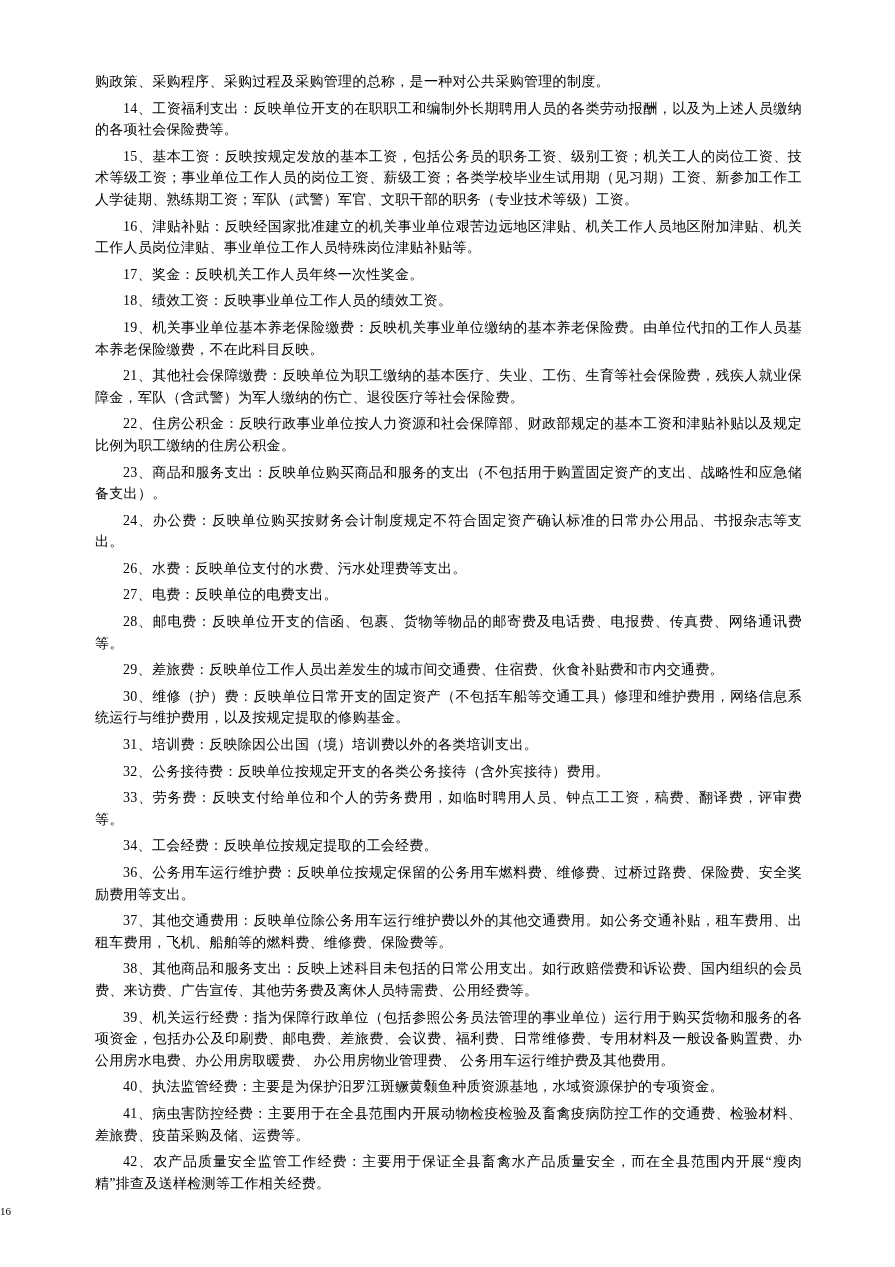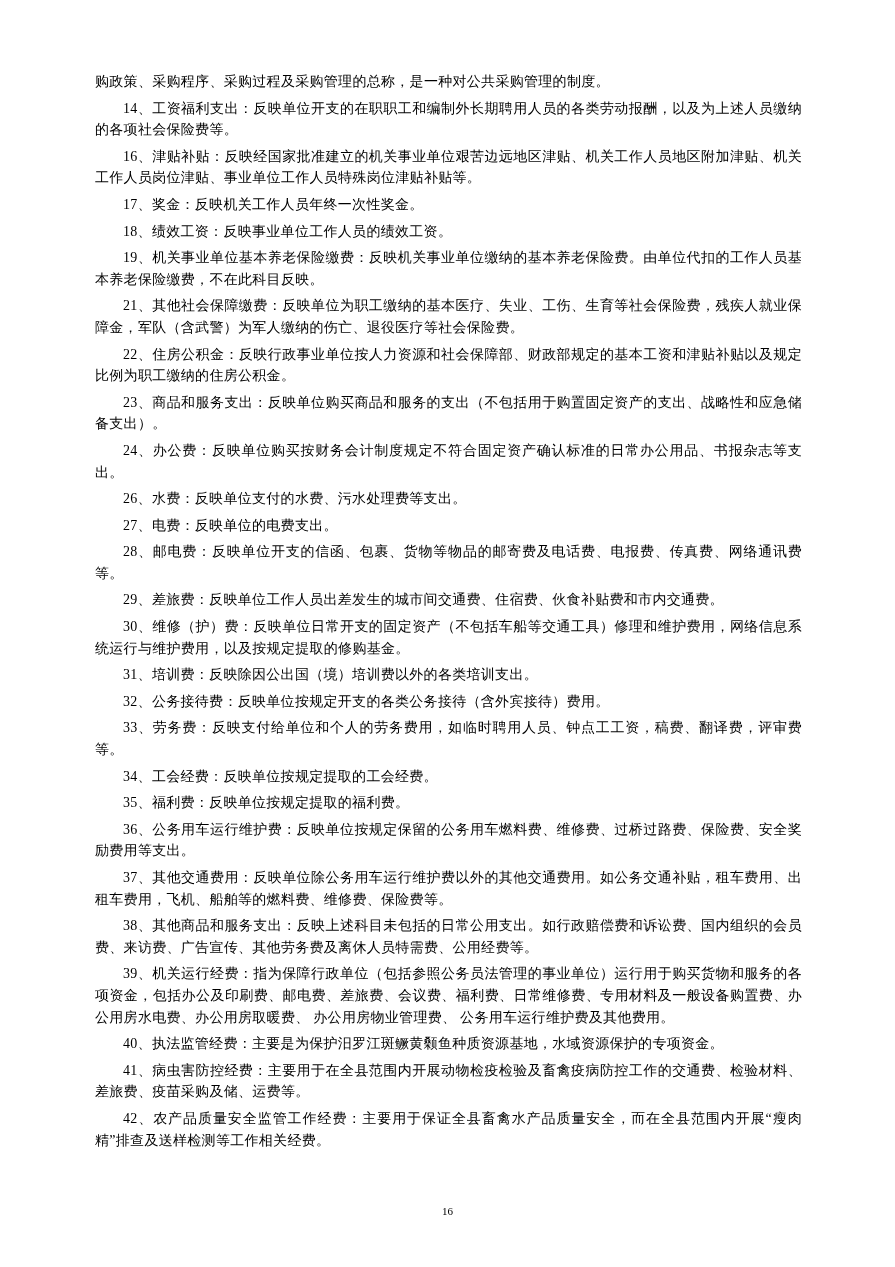--- a/index.html
+++ b/index.html
@@ -35,51 +35,50 @@
     letter-spacing: 0.3px;
   }
   .content p.indent {
     text-indent: 2em;
   }
   .page-number {
     position: absolute;
     bottom: 50px;
     left: 0;
     right: 0;
-    text-align: center;
     font-size: 11px;
     font-family: "Liberation Serif", "DejaVu Serif", serif;
     color: #000000;
   }
 </style>
 </head>
 <body>
 
 <div class="page">
   <div class="content">
       <p>购政策、采购程序、采购过程及采购管理的总称，是一种对公共采购管理的制度。</p>
       <p class="indent">14、工资福利支出：反映单位开支的在职职工和编制外长期聘用人员的各类劳动报酬，以及为上述人员缴纳的各项社会保险费等。</p>
+      <p class="indent">15、基本工资：反映按规定发放的基本工资，包括公务员的职务工资、级别工资；机关工人的岗位工资、技术等级工资；事业单位工作人员的岗位工资、薪级工资；各类学校毕业生试用期（见习期）工资、新参加工作工人学徒期、熟练期工资；军队（武警）军官、文职干部的职务（专业技术等级）工资。</p>
       <p class="indent">16、津贴补贴：反映经国家批准建立的机关事业单位艰苦边远地区津贴、机关工作人员地区附加津贴、机关工作人员岗位津贴、事业单位工作人员特殊岗位津贴补贴等。</p>
       <p class="indent">17、奖金：反映机关工作人员年终一次性奖金。</p>
       <p class="indent">18、绩效工资：反映事业单位工作人员的绩效工资。</p>
       <p class="indent">19、机关事业单位基本养老保险缴费：反映机关事业单位缴纳的基本养老保险费。由单位代扣的工作人员基本养老保险缴费，不在此科目反映。</p>
       <p class="indent">21、其他社会保障缴费：反映单位为职工缴纳的基本医疗、失业、工伤、生育等社会保险费，残疾人就业保障金，军队（含武警）为军人缴纳的伤亡、退役医疗等社会保险费。</p>
       <p class="indent">22、住房公积金：反映行政事业单位按人力资源和社会保障部、财政部规定的基本工资和津贴补贴以及规定比例为职工缴纳的住房公积金。</p>
       <p class="indent">23、商品和服务支出：反映单位购买商品和服务的支出（不包括用于购置固定资产的支出、战略性和应急储备支出）。</p>
       <p class="indent">24、办公费：反映单位购买按财务会计制度规定不符合固定资产确认标准的日常办公用品、书报杂志等支出。</p>
       <p class="indent">26、水费：反映单位支付的水费、污水处理费等支出。</p>
       <p class="indent">27、电费：反映单位的电费支出。</p>
       <p class="indent">28、邮电费：反映单位开支的信函、包裹、货物等物品的邮寄费及电话费、电报费、传真费、网络通讯费等。</p>
       <p class="indent">29、差旅费：反映单位工作人员出差发生的城市间交通费、住宿费、伙食补贴费和市内交通费。</p>
       <p class="indent">30、维修（护）费：反映单位日常开支的固定资产（不包括车船等交通工具）修理和维护费用，网络信息系统运行与维护费用，以及按规定提取的修购基金。</p>
       <p class="indent">31、培训费：反映除因公出国（境）培训费以外的各类培训支出。</p>
       <p class="indent">32、公务接待费：反映单位按规定开支的各类公务接待（含外宾接待）费用。</p>
       <p class="indent">33、劳务费：反映支付给单位和个人的劳务费用，如临时聘用人员、钟点工工资，稿费、翻译费，评审费等。</p>
       <p class="indent">34、工会经费：反映单位按规定提取的工会经费。</p>
-      <p class="indent">35、福利费：反映单位按规定提取的福利费。</p>
       <p class="indent">36、公务用车运行维护费：反映单位按规定保留的公务用车燃料费、维修费、过桥过路费、保险费、安全奖励费用等支出。</p>
       <p class="indent">37、其他交通费用：反映单位除公务用车运行维护费以外的其他交通费用。如公务交通补贴，租车费用、出租车费用，飞机、船舶等的燃料费、维修费、保险费等。</p>
       <p class="indent">38、其他商品和服务支出：反映上述科目未包括的日常公用支出。如行政赔偿费和诉讼费、国内组织的会员费、来访费、广告宣传、其他劳务费及离休人员特需费、公用经费等。</p>
       <p class="indent">39、机关运行经费：指为保障行政单位（包括参照公务员法管理的事业单位）运行用于购买货物和服务的各项资金，包括办公及印刷费、邮电费、差旅费、会议费、福利费、日常维修费、专用材料及一般设备购置费、办公用房水电费、办公用房取暖费、 办公用房物业管理费、 公务用车运行维护费及其他费用。</p>
       <p class="indent">40、执法监管经费：主要是为保护汨罗江斑鳜黄颡鱼种质资源基地，水域资源保护的专项资金。</p>
       <p class="indent">41、病虫害防控经费：主要用于在全县范围内开展动物检疫检验及畜禽疫病防控工作的交通费、检验材料、差旅费、疫苗采购及储、运费等。</p>
       <p class="indent">42、农产品质量安全监管工作经费：主要用于保证全县畜禽水产品质量安全，而在全县范围内开展“瘦肉精”排查及送样检测等工作相关经费。</p>
     </div>
   <div class="page-number">16</div>
 </div>

